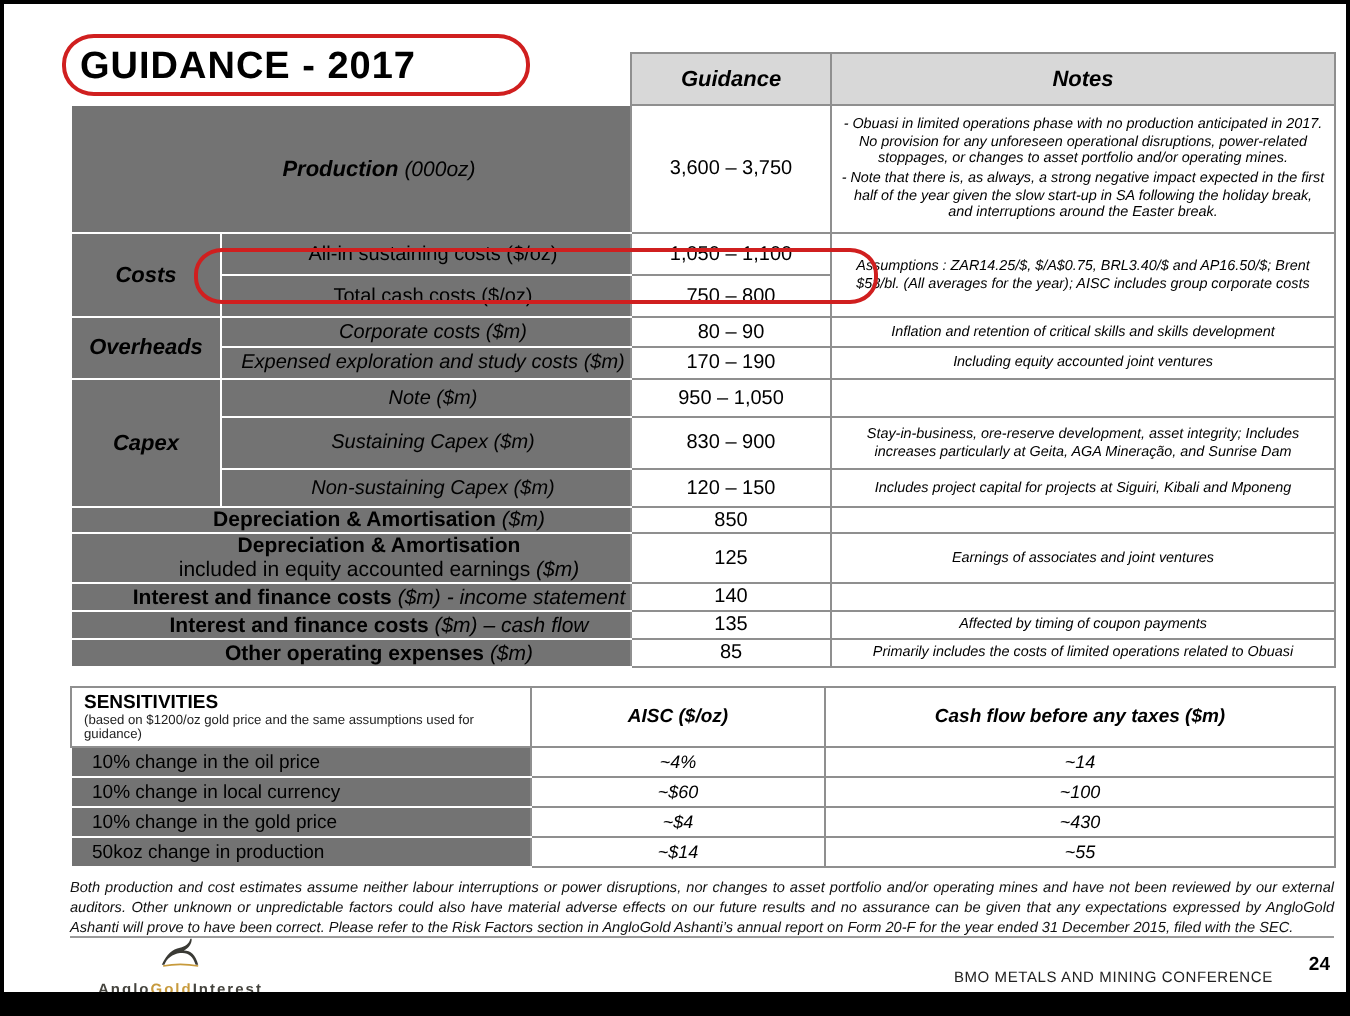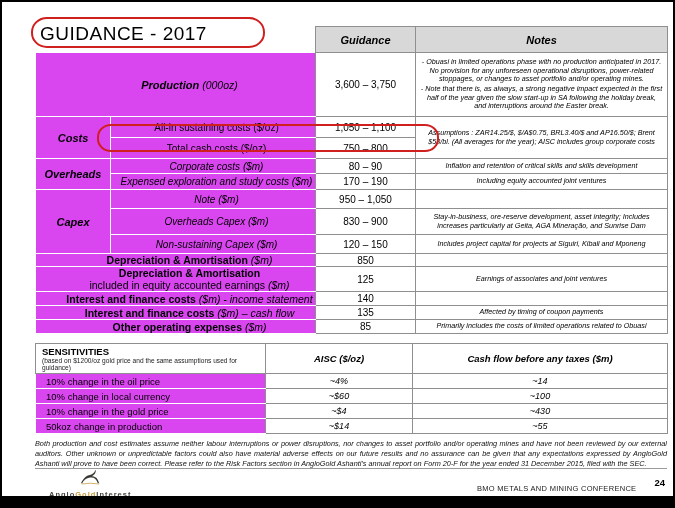--- a/index.html
+++ b/index.html
@@ -5,32 +5,32 @@
   * { margin:0; padding:0; box-sizing:border-box; }
   html,body { background:#fff; }
   .slide {
     position:relative; width:675px; height:508px;
     border:2px solid #000; background:#fff; overflow:hidden;
     font-family:"Liberation Sans", sans-serif; color:#000;
   }
   .content { position:absolute; left:33px; top:24px; width:632px; }
 
   
-  .title { position:absolute; left:38px; top:21px; font-size:19px; font-weight:normal; letter-spacing:.5px; z-index:3; }
+  .title { position:absolute; left:38px; top:21px; font-size:19px; font-weight:bold; letter-spacing:.5px; z-index:3; }
   .oval { position:absolute; border:2.5px solid #d01f1f; z-index:4; pointer-events:none; }
   .oval-title { left:29px; top:15px; width:234px; height:31px; border-radius:16px/15px; }
   .oval-aisc  { left:95px; top:122px; width:342px; height:28px; border-radius:14px/13px; }
 
   
   table { border-collapse:collapse; table-layout:fixed; width:632px; }
   td { vertical-align:middle; }
   .gtable td { border:1px solid #8f8f8f;text-align:center; }
   .spacer { border:none !important; background:#fff; }
   .ghead { background:#d8d8d8; font-weight:bold; font-style:italic; font-size:11px; text-align:center; height:26px; }
-  .y { background:#d946ef; border:1px solid #fff !important; }
+  .y { background:#737373; border:1px solid #fff !important; }
   .y.edge { border-right:1px solid #8f8f8f !important; }
   .cat { font-weight:bold; font-style:italic; font-size:11px; text-align:center; }
   .sub { font-size:10px; padding-left:7px; }
   .sub.ital { font-style:italic; }
   .lbl2 { font-size:10.5px; padding-left:28px; }
   .b { font-weight:bold; }
   .bi { font-weight:bold; font-style:italic; font-size:11px; }
   .i { font-style:italic; }
   .gval { font-size:10px; text-align:center; background:#fff; }
   .note { font-size:7.2px; font-style:italic; line-height:1.2; padding:2px 4px; background:#fff; vertical-align:middle; }
@@ -115,21 +115,21 @@
         <td class="gval">170 – 190</td>
         <td class="note">Including equity accounted joint ventures</td>
       </tr>
       <tr style="height:19px">
         <td class="y cat" rowspan="3">Capex</td>
         <td class="y edge sub ital">Note ($m)</td>
         <td class="gval">950 – 1,050</td>
         <td class="note"></td>
       </tr>
       <tr style="height:26px">
-        <td class="y edge sub ital">Overheads Capex ($m)</td>
+        <td class="y edge sub ital">Sustaining Capex ($m)</td>
         <td class="gval">830 – 900</td>
         <td class="note">Stay-in-business, ore-reserve development, asset integrity; Includes increases particularly at Geita, AGA Mineração, and Sunrise Dam</td>
       </tr>
       <tr style="height:19px">
         <td class="y edge sub ital">Non-sustaining Capex ($m)</td>
         <td class="gval">120 – 150</td>
         <td class="note">Includes project capital for projects at Siguiri, Kibali and Mponeng</td>
       </tr>
       <tr style="height:12px">
         <td colspan="2" class="y edge lbl2">

